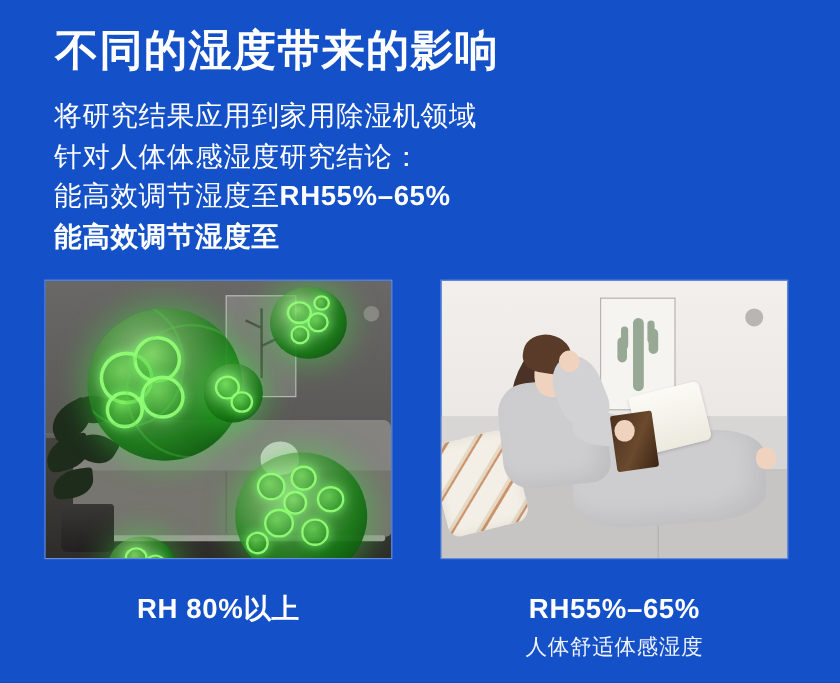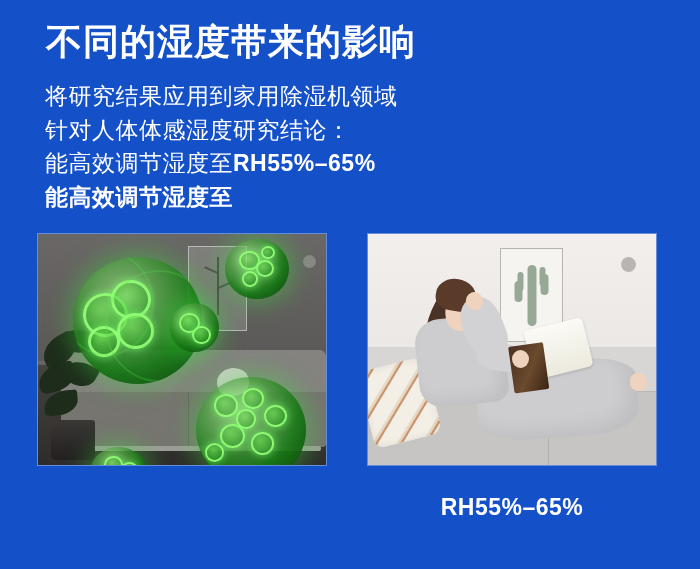--- a/index.html
+++ b/index.html
@@ -543,19 +543,21 @@
             <div class="cover"></div>
           </div>
           <div class="hand-book"></div>
         </div>
       </div>
     </div>
   </div>
 
   <div class="captions">
     <div class="cap-col left">
+      <div class="cap-main">RH 80%以上</div>
     </div>
     <div class="cap-col right">
       <div class="cap-main">RH55%–65%</div>
+      <div class="cap-sub">人体舒适体感湿度</div>
     </div>
   </div>
 
 </div>
 
 </body></html>

